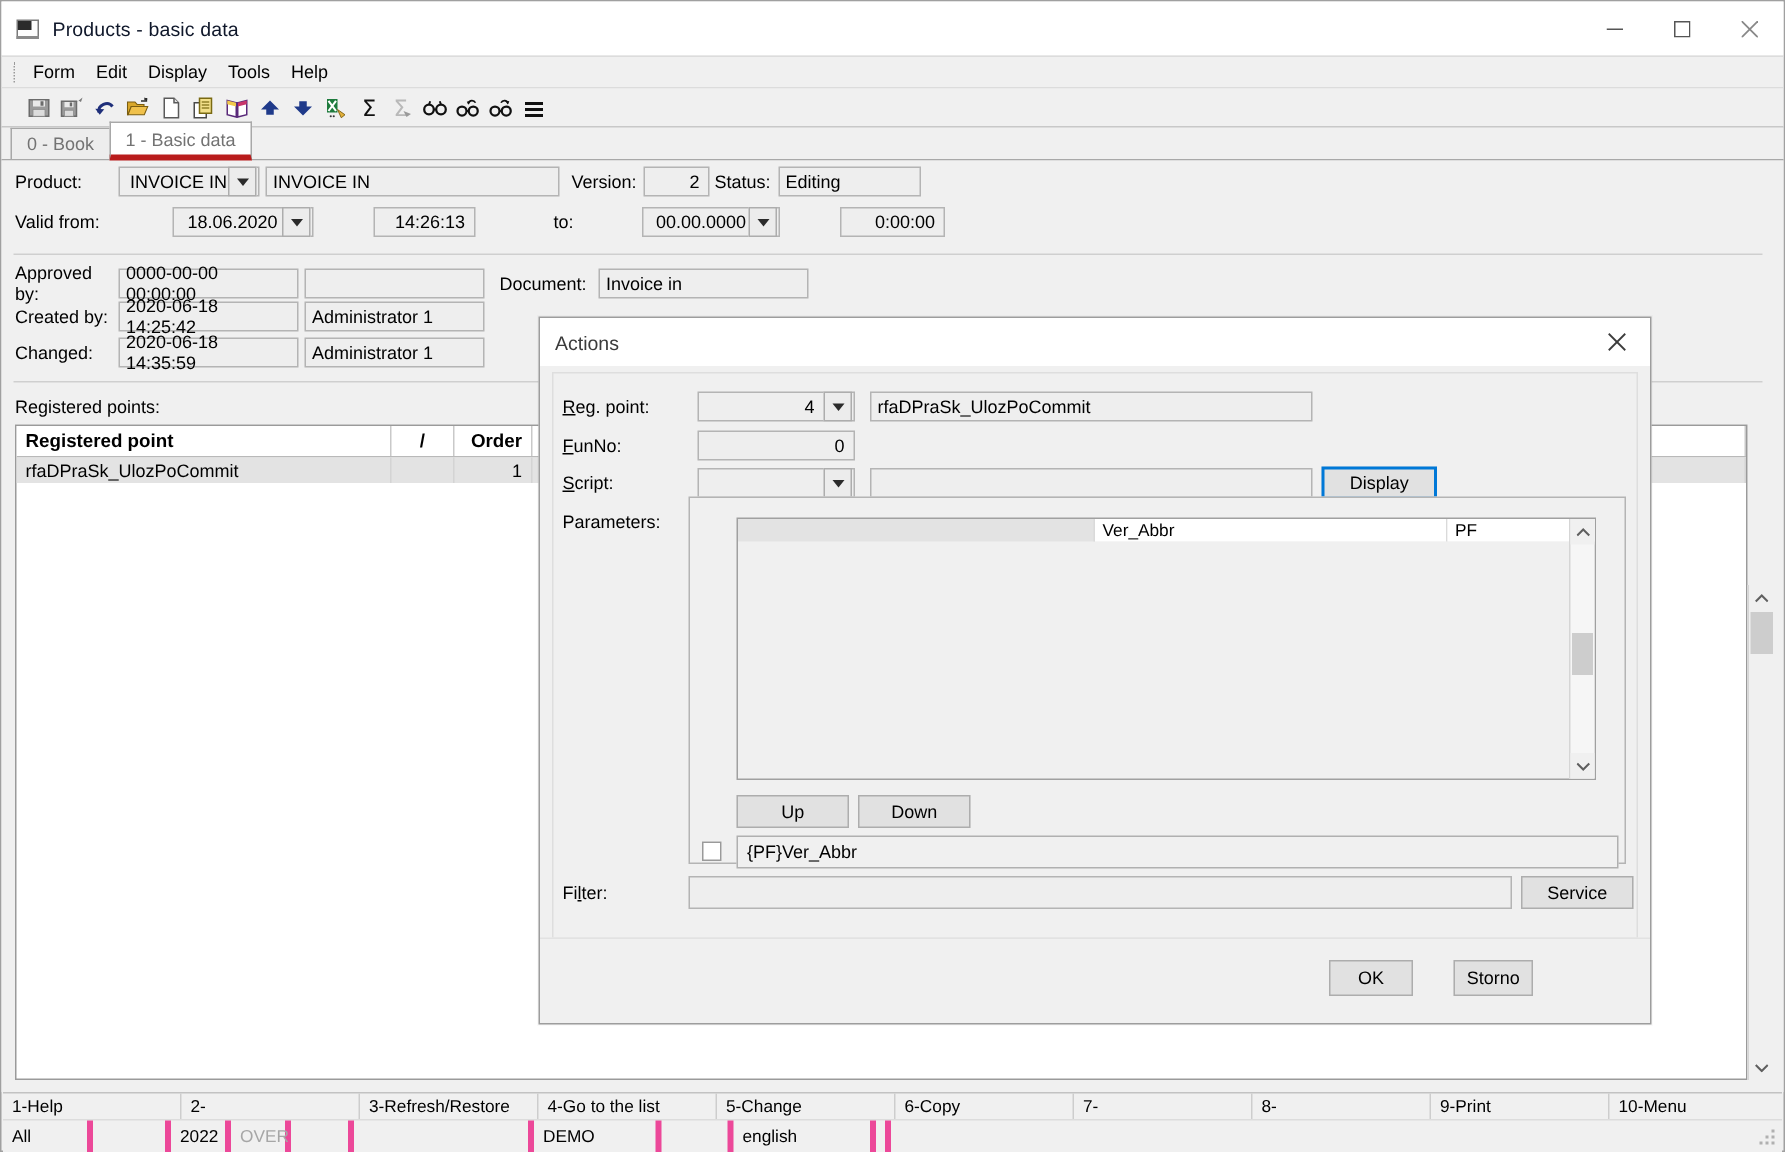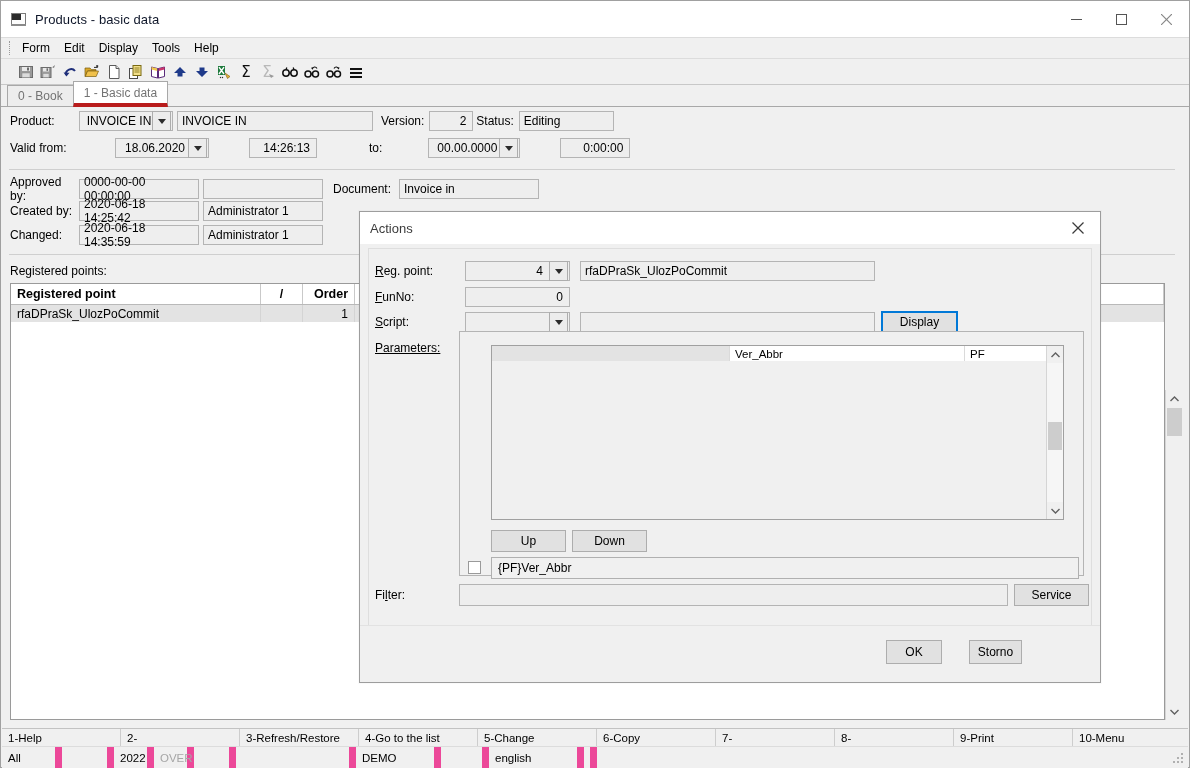--- a/index.html
+++ b/index.html
@@ -253,21 +253,21 @@
   .statusbar {
     position:absolute; left:1px; right:1px; height: 21px;
     background: #f0f0f0;
     border-top: 1px solid #dcdcdc;
     display:flex;
   }
   .stcell {
     font-size: 11.5px;
     display:flex; align-items:center;
     padding-left: 6px;
-    border-right: 7px solid #ec4899;
+    border-right: 4px solid #ec4899;
     box-sizing: border-box;
     height: 21px;
   }
   .stcell.dim { color: #a6a6a6; }
   .grip-dots {
     position:absolute; right: 3px; bottom: 3px;
     width: 12px; height: 12px;
   }
   .grip-dots i {
     position:absolute; width:2px;height:2px;background:#b0b0b0;
@@ -736,21 +736,21 @@
               </span>
           </div>
           <div class="fld" style="width:295px; margin-left:10px;">
             <span></span>
           </div>
           <div class="btn primary-outline" style="width:77px; height:22px; margin-left:6px;">
             <span>Display</span>
           </div>
         </div>
 
-        <div class="lbl" style="position:absolute; left:6px; top:92px;text-decoration:underline;">Parameters:</div>
+        <div class="lbl" style="position:absolute; left:6px; top:92px;">Parameters:</div>
 
         <div class="panel" style="left:90px; top:82px; width:625px; height:245px; background:#f0f0f0; border:1px solid #b4b4b4;">
 
           <div class="panel" style="left:31px; top:13px; width:573px; height:175px; border:1px solid #a0a0a0; background:#f0f0f0;">
             <div class="ptable-row">
               <div class="pc" style="width:238px;"></div>
               <div class="pc" style="width:235px; background:#fff;">Ver_Abbr</div>
               <div class="pc" style="flex:1; border-right:none; background:#fff;">PF</div>
             </div>
 

